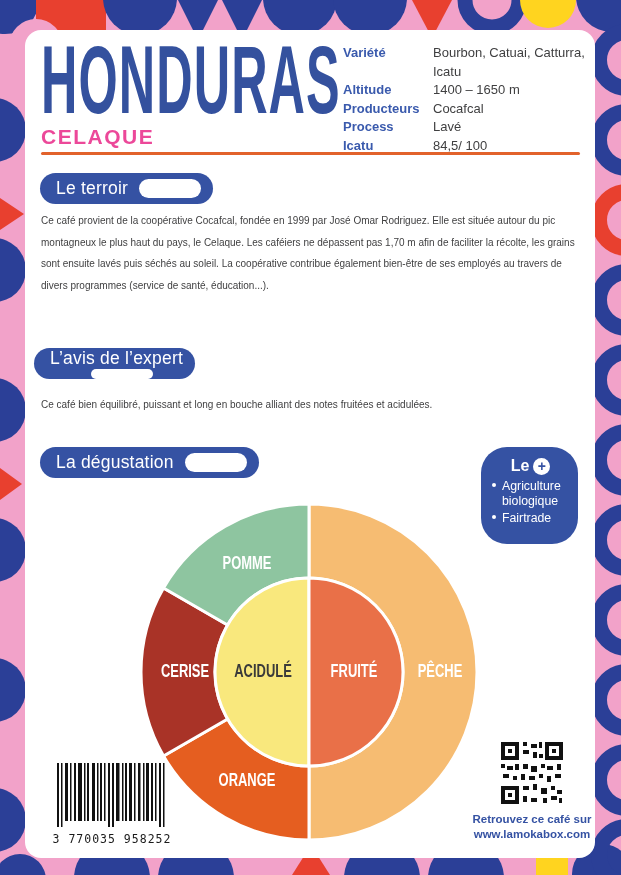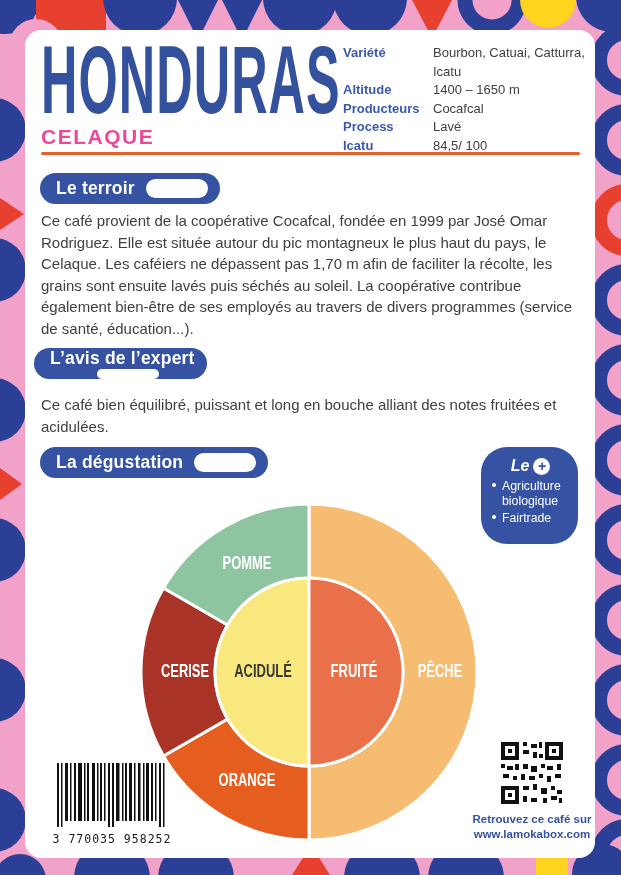--- a/index.html
+++ b/index.html
@@ -28,45 +28,45 @@
   .spec-label{width:90px;color:#3A5AAD;font-weight:bold;flex:none;}
   .spec-value{width:162px;color:#3F3F40;}
   .divider{
     position:absolute;left:16px;right:15px;top:122px;height:3px;
     background:#E2622B;border-radius:2px;
   }
   
   .pill{
     position:absolute;display:inline-flex;align-items:center;
     background:#3552A3;color:#fff;border-radius:17px;height:31px;
-    padding:0 12px 0 16px;font-size:17.5px;font-weight:bold;letter-spacing:0.2px;
+    padding:0 12px 0 16px;font-size:17.5px;font-weight:normal;letter-spacing:0.2px;
     white-space:nowrap;
   }
   .pill .capsule{
     display:inline-block;width:62px;height:19px;background:#ffffff;
     border-radius:10px;margin-left:11px;
   }
   .sec-terroir{left:15px;top:143px;}
   .sec-expert{left:9px;top:318px;flex-direction:column;}
   .sec-degust{left:15px;top:417px;}
   .para{
     position:absolute;left:16px;width:534px;color:#3F3F40;
-    font-size:15px;line-height:21.5px;
+    font-size:10px;line-height:21.5px;
   }
   .p1{top:180px;}
   .p2{top:364px;}
   
   .plus-badge{
     position:absolute;left:456px;top:417px;width:97px;height:97px;
     background:#3552A3;border-radius:26px;color:#fff;
     padding:10px 9px 0 11px;box-sizing:border-box;
   }
   .plus-badge .badge-title{
     text-align:left;font-size:16px;font-weight:bold;margin-bottom:4px;
-    display:flex;align-items:center;justify-content:center;gap:4px;font-style:italic;
+    display:flex;align-items:center;justify-content:center;gap:4px;
   }
   .plus-icon{
     display:inline-flex;align-items:center;justify-content:center;
     width:17px;height:17px;border-radius:50%;background:#fff;color:#3552A3;
     font-size:14px;font-weight:bold;line-height:1;
   }
   .badge-item{
     position:relative;font-size:12.3px;line-height:14.5px;padding-left:10px;
     margin-bottom:3px;
   }

